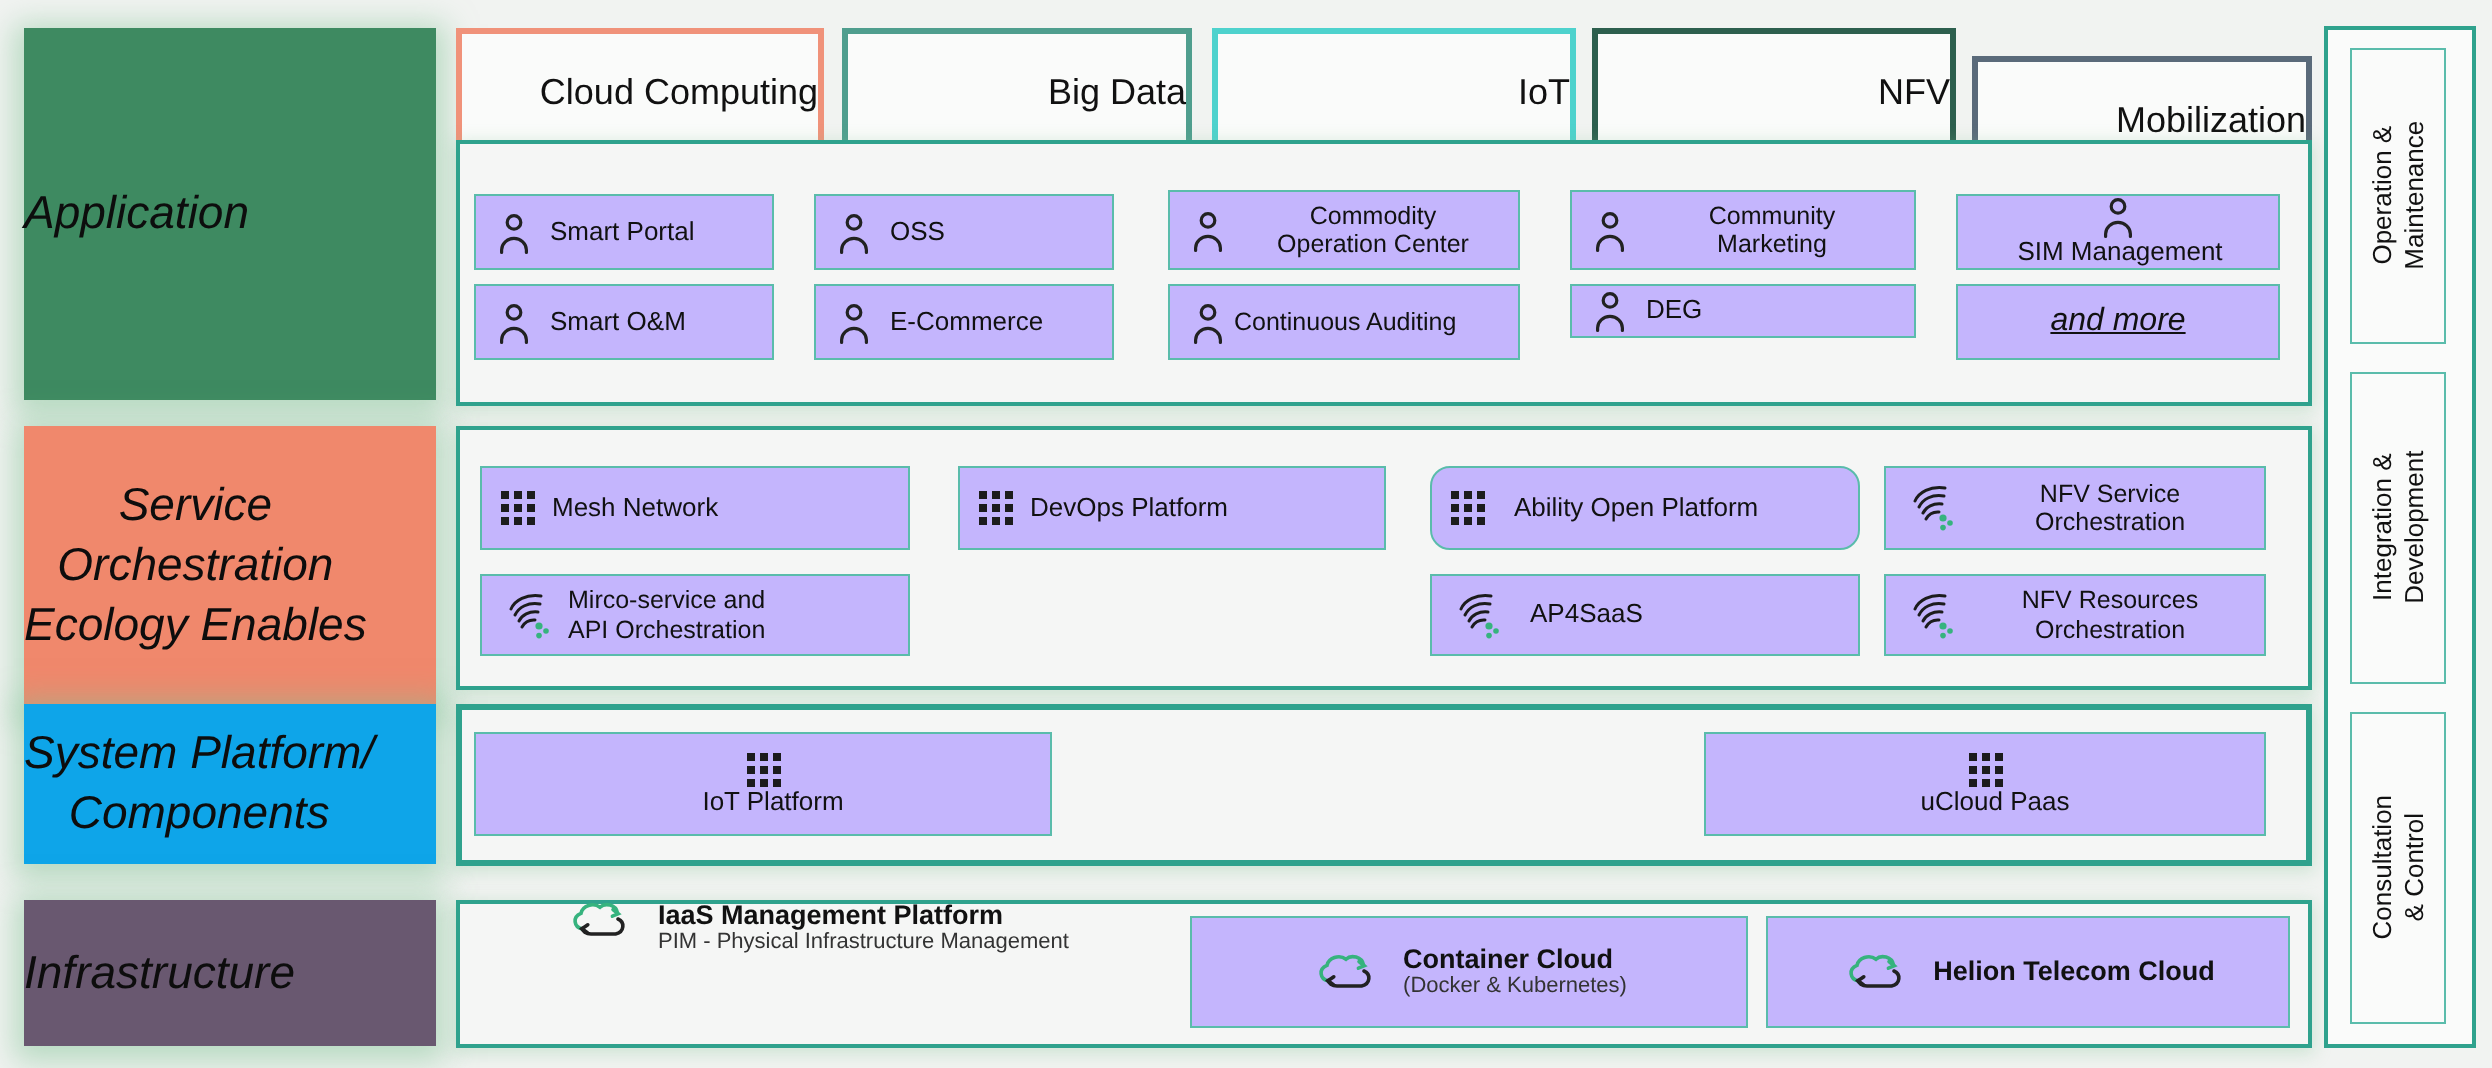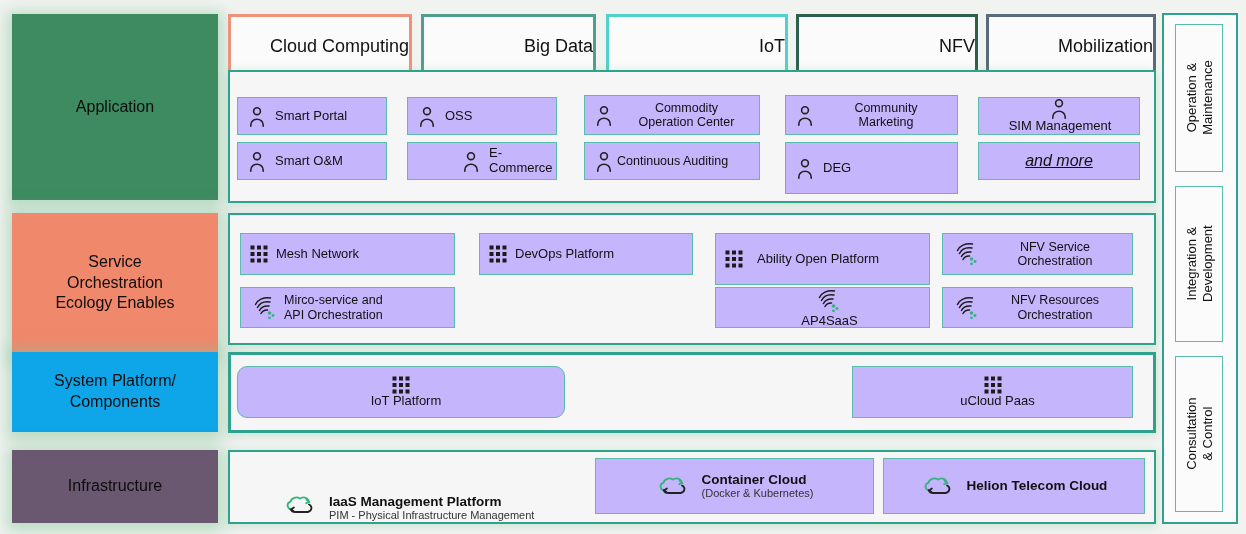--- a/index.html
+++ b/index.html
@@ -10,23 +10,24 @@
     color:#111;
     position:relative;
     overflow:hidden;
   }
   .stage{position:absolute;inset:0;}
   .pre{white-space:pre-line;}
 
   
   .layer-label{
     position:absolute;left:12px;width:206px;
-    display:flex;align-items:center;justify-content:center;
-    text-align:center;font-size:16px;line-height:1.3;color:#0d0d0d;
+    display:flex;align-items:center;
+    text-align:center;font-size:23px;line-height:1.3;color:#0d0d0d;
     box-shadow:0 3px 14px 5px rgba(130,195,150,0.5);
+    font-style:italic;
   }
 
   
   .tab{
     position:absolute;top:14px;height:64px;
     background:#fafbfa;border:3px solid #999;box-sizing:border-box;
     display:flex;align-items:center;justify-content:flex-end;
     font-size:18px;
   }
 
@@ -140,21 +141,21 @@
   </div>
   <div class="tab" style="left: 421px; width: 175px; border-color: rgb(79, 158, 142);">
     <span>Big Data</span>
   </div>
   <div class="tab" style="left: 606px; width: 182px; border-color: rgb(78, 210, 205);">
     <span>IoT</span>
   </div>
   <div class="tab" style="left: 796px; width: 182px; border-color: rgb(45, 95, 78);">
     <span>NFV</span>
   </div>
-  <div class="tab" style="left: 986px; width: 170px; border-color: rgb(90, 106, 122);">
+  <div class="tab" style="left: 986px; width: 170px; border-color: rgb(90, 106, 122); margin-top: 14px;">
     <span>Mobilization</span>
   </div>
 
   <div class="container" style="left:228px;top:70px;width:928px;height:133px;"></div>
 
   <div class="item" style="left:237px;top:97px;width:150px;height:38px;">
     <span class="icon pad-l">
         <svg width="20" height="21" viewBox="0 0 20 21">
           <use href="#ic-person"></use>
         </svg>
@@ -197,37 +198,37 @@
   </div>
 
   <div class="item" style="left:237px;top:142px;width:150px;height:38px;">
     <span class="icon pad-l">
         <svg width="20" height="21" viewBox="0 0 20 21">
           <use href="#ic-person"></use>
         </svg>
       </span>
     <span class="lbl">Smart O&amp;M</span>
   </div>
-  <div class="item" style="left:407px;top:142px;width:150px;height:38px;padding-left:44px;">
+  <div class="item" style="left:407px;top:142px;width:150px;height:38px;">
     <span class="icon pad-l">
         <svg width="20" height="21" viewBox="0 0 20 21">
           <use href="#ic-person"></use>
         </svg>
       </span>
     <span class="lbl">E-Commerce</span>
   </div>
   <div class="item" style="left:584px;top:142px;width:176px;height:38px;font-size:12.5px;">
     <span class="icon pad-l">
         <svg width="20" height="21" viewBox="0 0 20 21">
           <use href="#ic-person"></use>
         </svg>
       </span>
     <span class="lbl" style="padding-left:3px;">Continuous Auditing</span>
   </div>
-  <div class="item" style="left:785px;top:142px;width:173px;height:52px;">
+  <div class="item" style="left:785px;top:142px;width:173px;height:27px;">
     <span class="icon pad-l">
         <svg width="20" height="21" viewBox="0 0 20 21">
           <use href="#ic-person"></use>
         </svg>
       </span>
     <span class="lbl">DEG</span>
   </div>
   <div class="item andmore" style="left:978px;top:142px;width:162px;height:38px;">
     <span>and more</span>
   </div>
@@ -243,21 +244,21 @@
     <span class="lbl">Mesh Network</span>
   </div>
   <div class="item" style="left:479px;top:233px;width:214px;height:42px;">
     <span class="icon pad-l">
         <svg width="18" height="18" viewBox="0 0 18 18">
           <use href="#ic-grid"></use>
         </svg>
       </span>
     <span class="lbl">DevOps Platform</span>
   </div>
-  <div class="item" style="left:715px;top:233px;width:215px;height:52px;">
+  <div class="item" style="left:715px;top:233px;width:215px;height:42px;border-radius:10px;">
     <span class="icon pad-l">
         <svg width="18" height="18" viewBox="0 0 18 18">
           <use href="#ic-grid"></use>
         </svg>
       </span>
     <span class="lbl" style="padding-left:14px;">Ability Open Platform</span>
   </div>
   <div class="item center-text" style="left:942px;top:233px;width:191px;height:42px;font-size:12.5px;">
     <span class="icon pad-l">
         <svg width="26" height="26" viewBox="0 0 26 26">
@@ -270,60 +271,60 @@
 
   <div class="item" style="left:240px;top:287px;width:215px;height:41px;font-size:12.5px;">
     <span class="icon pad-l">
         <svg width="26" height="26" viewBox="0 0 26 26">
           <use href="#ic-orch"></use>
         </svg>
       </span>
     <span class="lbl pre">Mirco-service and
 API Orchestration</span>
   </div>
-  <div class="item" style="left:715px;top:287px;width:215px;height:41px;flex-direction:column;">
+  <div class="item" style="left:715px;top:287px;width:215px;height:41px;">
     <span class="icon pad-l">
         <svg width="26" height="26" viewBox="0 0 26 26">
           <use href="#ic-orch"></use>
         </svg>
       </span>
     <span class="lbl" style="padding-left:14px;">AP4SaaS</span>
   </div>
   <div class="item center-text" style="left:942px;top:287px;width:191px;height:41px;font-size:12.5px;">
     <span class="icon pad-l">
         <svg width="26" height="26" viewBox="0 0 26 26">
           <use href="#ic-orch"></use>
         </svg>
       </span>
     <span class="lbl pre">NFV Resources
 Orchestration</span>
   </div>
 
   <div class="container thick" style="left:228px;top:352px;width:928px;height:81px;"></div>
 
-  <div class="item centered" style="left:237px;top:366px;width:328px;height:52px;border-radius:10px;">
+  <div class="item centered" style="left:237px;top:366px;width:289px;height:52px;">
     <span class="icon">
         <svg width="18" height="18" viewBox="0 0 18 18">
           <use href="#ic-grid"></use>
         </svg>
       </span>
     <span class="lbl">IoT Platform</span>
   </div>
   <div class="item centered" style="left:852px;top:366px;width:281px;height:52px;">
     <span class="icon">
         <svg width="18" height="18" viewBox="0 0 18 18">
           <use href="#ic-grid"></use>
         </svg>
       </span>
     <span class="lbl">uCloud Paas</span>
   </div>
 
   <div class="container" style="left:228px;top:450px;width:928px;height:74px;"></div>
 
-  <div class="cloud-item" style="position:absolute;left:283px;top:482px;height:50px;">
+  <div class="cloud-item" style="position:absolute;left:283px;top:438px;height:50px;">
     <span class="icon"><svg width="34" height="25" viewBox="0 0 34 25">
           <use href="#ic-cloud"></use>
         </svg></span>
     <span class="cloud-text">
       <div class="t">IaaS Management Platform</div>
       <div class="s">PIM - Physical Infrastructure Management</div>
     </span>
   </div>
 
   <div class="item centered" style="left:595px;top:458px;width:279px;height:56px;">

